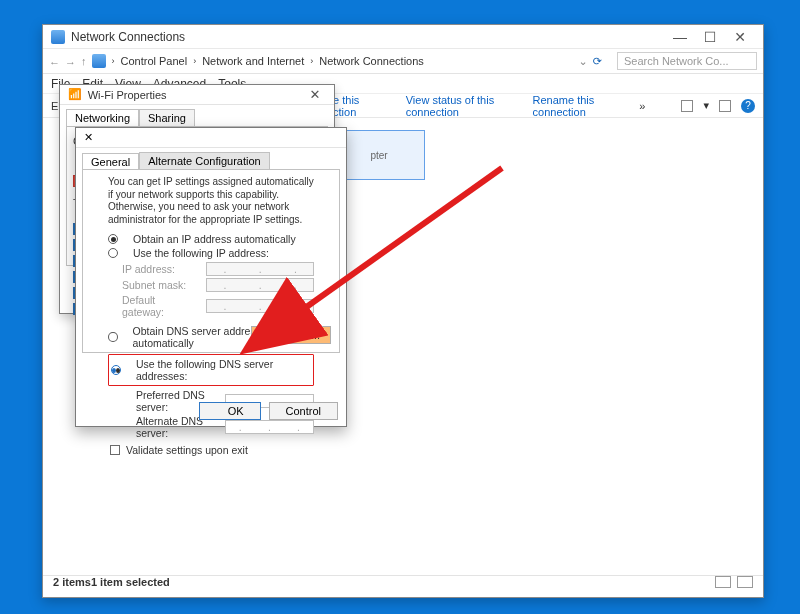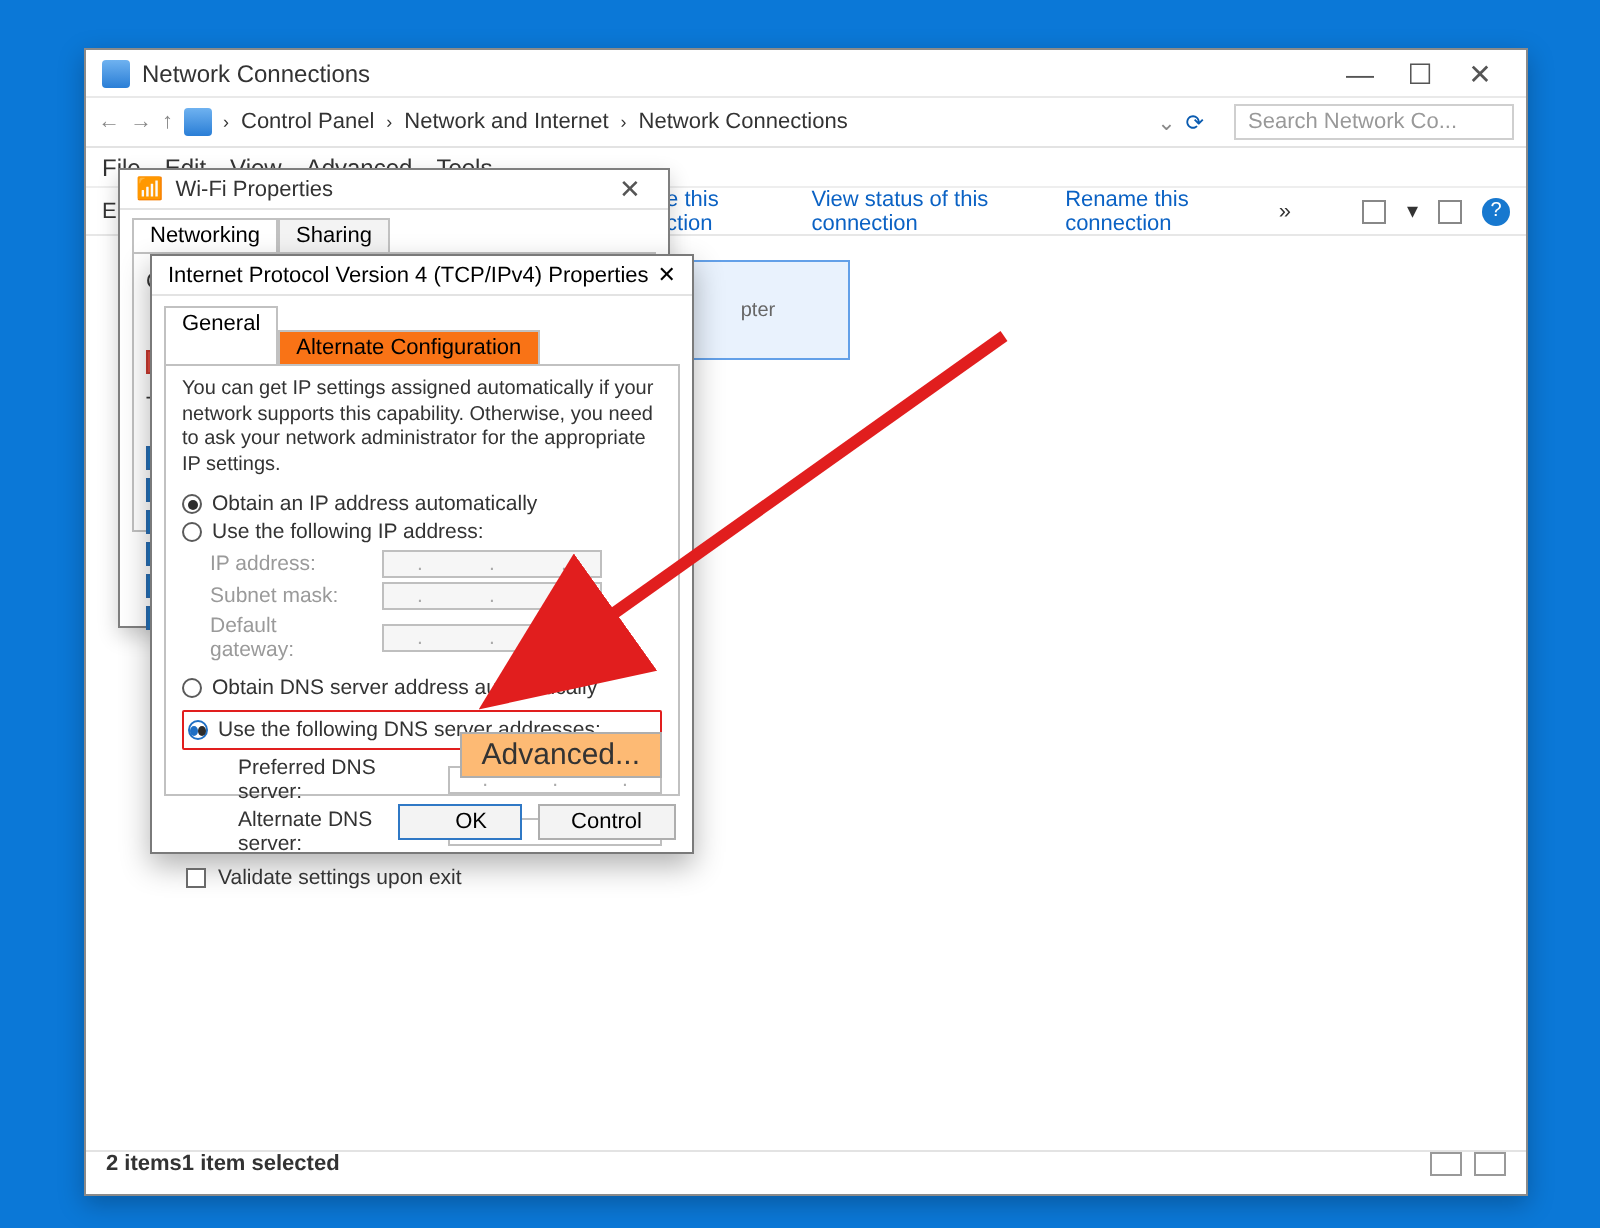--- a/index.html
+++ b/index.html
@@ -40,35 +40,35 @@
   .item-row { display:flex; align-items:center; gap:6px; padding:2px 0;}
   .blue-sq { width:12px; height:12px; background:#1e74c0; border:1px solid #2a6cb0;}
 
   
   .ipv4-dialog { position:absolute; left:75px; top:127px; width:272px; height:300px; background:#fff; border:1px solid #7a7a7a; box-shadow:0 6px 14px rgba(0,0,0,.3);}
   .ipv4-title { height:20px; display:flex; align-items:center; padding:0 8px; border-bottom:1px solid #e3e3e3;}
   .ipv4-title .t { font-size:11px; flex:1;}
   .tabs2 { display:flex; padding:4px 6px 0 6px;}
   .tabs2 .tab2 { border:1px solid #c1c1c1; padding:2px 8px; font-size:11px; background:#fff; border-bottom:none;}
   .tabs2 .tab2.sel { position:relative; top:1px;}
-  .tabs2 .tab2.uns { background:#f97316;margin-top:13px; }
-  .tab2-panel { margin:0 6px; border:1px solid #c1c1c1; height:216px; padding:6px 8px; font-size:10.5px; color:#333; position:relative;}
+  .tabs2 .tab2.uns { background:#e5e5e5; }
+  .tab2-panel { margin:0 6px; border:1px solid #c1c1c1; height:184px; padding:6px 25px; font-size:10.5px; color:#333; position:relative;}
   .desc { font-size:10px; color:#333; margin-bottom:6px; line-height:1.25;}
-  .radio-row { display:flex; align-items:center; gap:5px; padding:1px 0;}
+  .radio-row { display:flex; align-items:center; gap:15px; padding:1px 0;}
   .radio { width:10px; height:10px; border-radius:50%; border:1px solid #5a5a5a; display:inline-flex; align-items:center; justify-content:center;}
   .radio.sel::after { content:""; width:5px; height:5px; border-radius:50%; background:#2d2d2d; display:block;}
   .disabled { color:#9a9a9a;}
   .ip-field-row { display:flex; align-items:center; gap:8px; padding-left:14px; margin:2px 0;}
   .ip-field-row .lbl { width:78px;}
   .ip-input { width:110px; height:14px; border:1px solid #bfbfbf; background:#f6f6f6; display:flex; align-items:center; justify-content:space-around; color:#aaa;}
   .ip-input.enabled { background:#fff;}
   .dns-block { border:1px solid #e11e1e; border-radius:1px; padding:2px 2px; margin-top:4px; position:relative;}
   .pref-rows { padding-left:14px; margin-top:3px;}
   .pref-rows .ip-field-row .lbl { width:100px;}
-  .advanced-btn { position:absolute; right:8px; bottom:8px; border:1px solid #aeaeae; background:#fdba74; padding:2px 10px; font-size:15px;}
+  .advanced-btn { position:absolute; right:8px; bottom:8px; border:1px solid #aeaeae; background:#fdba74; padding:2px 10px; font-size:11px;}
   .bottom-btns { position:absolute; left:0; right:8px; bottom:6px; display:flex; justify-content:flex-end; gap:8px;}
   .btn { border:1px solid #aeaeae; background:#f3f3f3; padding:2px 16px; font-size:11px;}
   .btn.primary { border:1.5px solid #2f78c5;padding-left:28px;}
   .check-row { display:flex; align-items:center; gap:6px; padding:3px 0 0 2px;}
   .chk { width:10px; height:10px; border:1px solid #6a6a6a; background:#fff;}
 
   
   .arrow-svg { position:absolute; left:0; top:0; pointer-events:none;}
 
   .help-icon { width:14px; height:14px; border-radius:50%; background:#1778cf; color:#fff; font-size:10px; display:inline-flex; align-items:center; justify-content:center;}
@@ -180,21 +180,20 @@
         <span class="blue-sq"></span>
       </div>
     <div class="item-row">
         <span class="blue-sq"></span>
       </div>
   </div>
 </div>
 
 <div class="ipv4-dialog">
   <div class="ipv4-title">
-    <span class="t">Internet Protocol Version 4 (TCP/IPv4) Properties</span>
     <span class="x">✕</span>
   </div>
   <div class="tabs2">
     <div class="tab2 sel">General</div>
     <div class="tab2 uns">Alternate Configuration</div>
   </div>
   <div class="tab2-panel">
     <div class="desc">You can get IP settings assigned automatically if your network supports this capability. Otherwise, you need to ask your network administrator for the appropriate IP settings.</div>
     <div class="radio-row">
       <span class="radio sel"></span>

